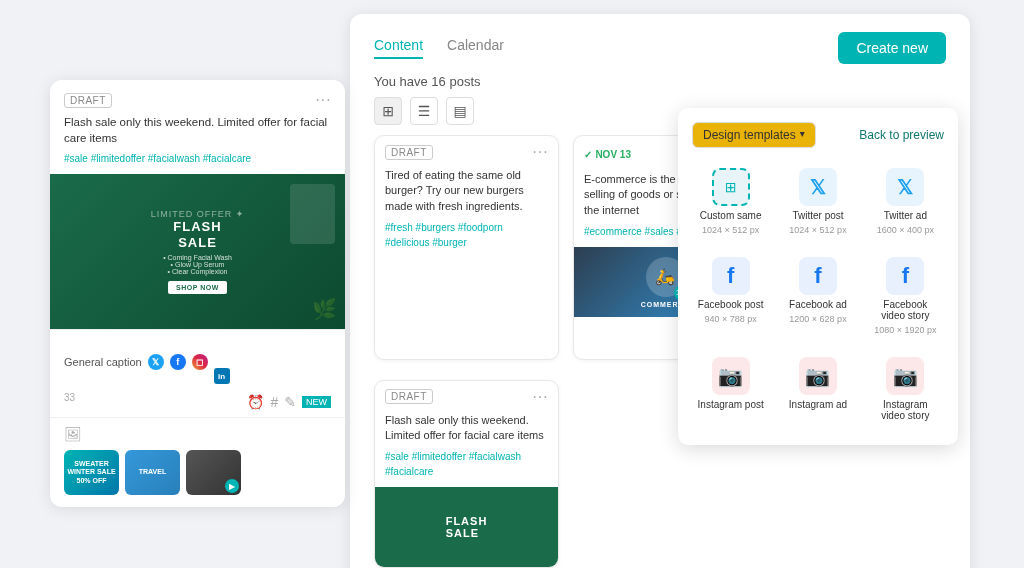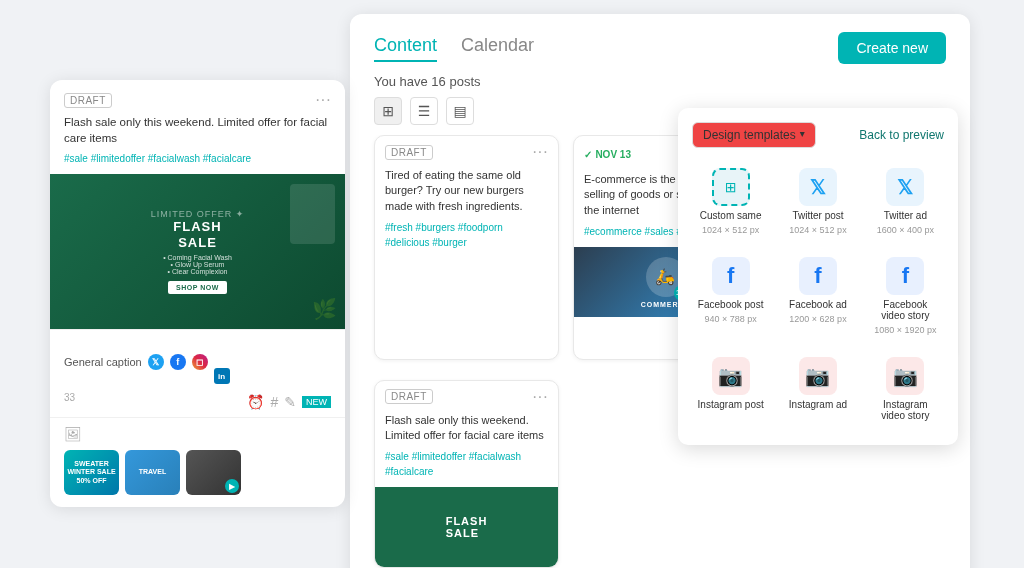--- a/index.html
+++ b/index.html
@@ -31,21 +31,21 @@
       justify-content: space-between;
       padding: 18px 24px 10px 24px;
     }
 
     .tabs {
       display: flex;
       gap: 24px;
     }
 
     .tab {
-      font-size: 18px;
+      font-size: 14px;
       color: #888;
       cursor: pointer;
       padding-bottom: 4px;
       border-bottom: 2px solid transparent;
     }
     .tab.active {
       color: #00b4b4;
       border-bottom: 2px solid #00b4b4;
       font-weight: 500;
     }
@@ -353,21 +353,21 @@
     }
 
     .dropdown-header {
       display: flex;
       justify-content: space-between;
       align-items: center;
       margin-bottom: 14px;
     }
 
     .dropdown-select {
-      background: #ef4444;
+      background: #eab308;
       border: 1px solid #ddd;
       border-radius: 6px;
       padding: 5px 10px;
       font-size: 12px;
       color: #333;
       cursor: pointer;
       display: flex;
       align-items: flex-start;
       gap: 4px;
     }

